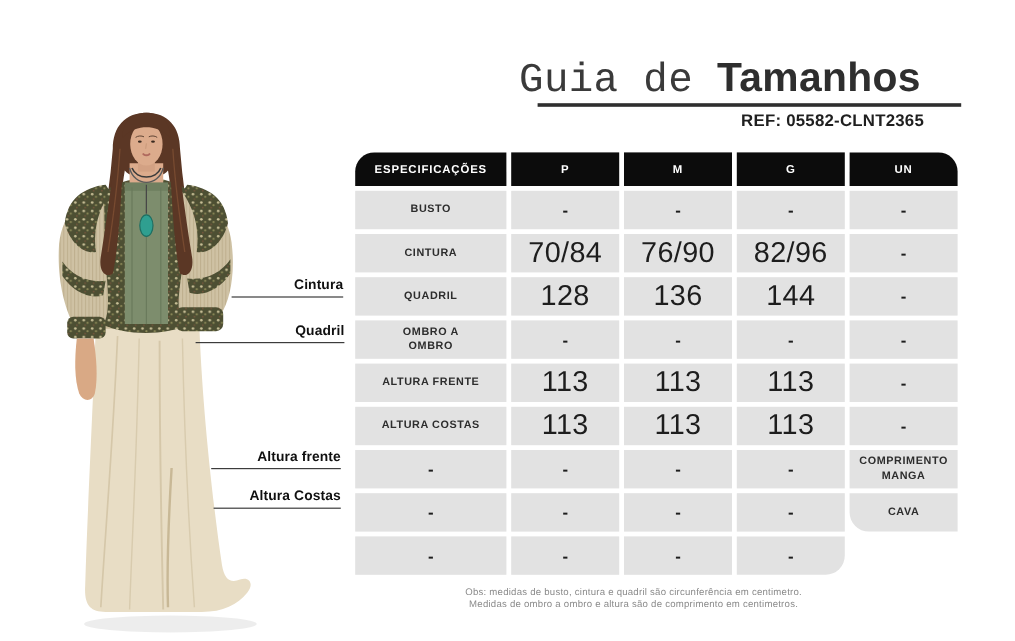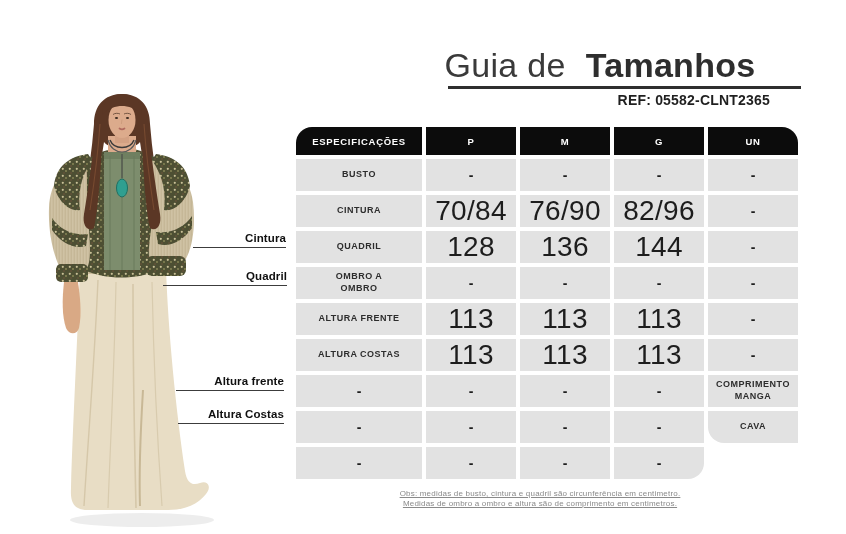--- a/index.html
+++ b/index.html
@@ -40,21 +40,21 @@
   
   .title {
     position: absolute;
     left: 400px; top: 46px; width: 400px;
     text-align: center;
     font-size: 34px;
     color: var(--title-text, #3a3a3a);
     letter-spacing: 0.3px;
     white-space: nowrap;
   }
-  .t-light { font-weight: 400; }
+  .t-light { font-weight: 400; font-family: Liberation Mono, monospace; }
   .t-bold  { font-weight: 800; color: #2e2e2e; margin-left: 20px; }
   .title-underline {
     position: absolute;
     left: 448px; top: 86px;
     width: 353px; height: 2.5px;
     background: #2f2f2f;
   }
   .ref {
     position: absolute;
     top: 92px; right: 76px;
@@ -90,37 +90,36 @@
   .tl {
     background: var(--table-cell-bg, #e2e2e2);
     color: #2d2d2d;
     font-size: 9px;
     font-weight: bold;
     letter-spacing: 0.5px;
     line-height: 1.3;
     padding: 0 22px;
   }
   .tv { background: var(--table-cell-bg, #e2e2e2); color: var(--table-value-text, #1d1d1d); }
-  .tv.num  { font-size: 28px; font-weight: 400; letter-spacing: 0.3px; }
+  .tv.num  { font-size: 24px; font-weight: 400; letter-spacing: 0.3px; }
   .tv.dash { font-size: 14px; font-weight: bold; }
   .c-tl { border-top-left-radius: 16px; }
   .c-tr { border-top-right-radius: 16px; }
   .c-bl { border-bottom-left-radius: 16px; }
   .c-br { border-bottom-right-radius: 16px; }
 
   
   .note {
     position: absolute;
-    left: 280px; top: 489px; width: 520px;
+    left: 268px; top: 489px; width: 520px;
     text-align: center;
     font-size: 8px;
     line-height: 10px;
     color: var(--note-text, #8a8a8a);
     letter-spacing: 0.2px;
-    text-decoration: underline;
   }
 </style>
 </head>
 <body>
 
 <div class="canvas">
 
   <div class="model-wrap">
     <svg viewBox="0 0 200 444" width="200" height="444">
       <defs>

